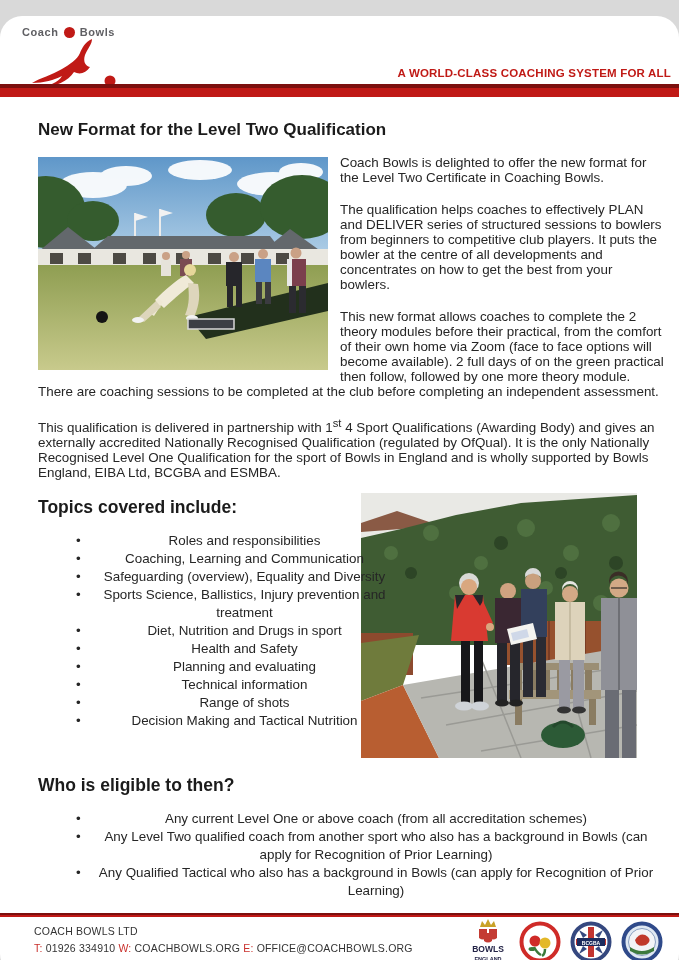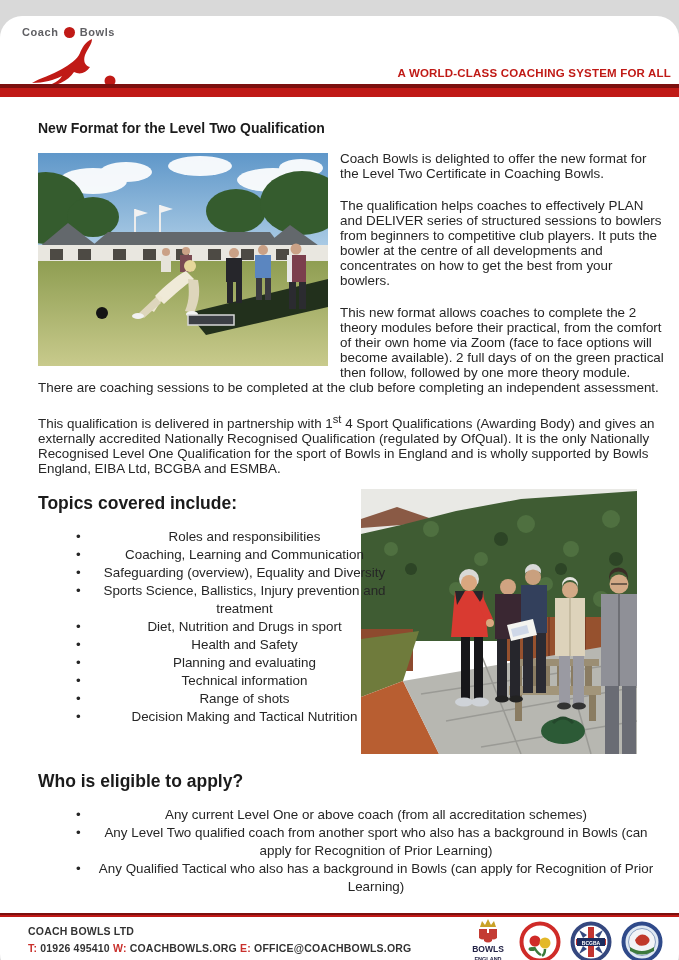--- a/index.html
+++ b/index.html
@@ -13,36 +13,36 @@
   .logo-wordmark{display:flex;align-items:center;gap:5px;font-size:11px;
     font-weight:bold;color:#5f5f63;letter-spacing:.6px;}
   .logo-ball{width:11px;height:11px;border-radius:50%;background:#c01a16;display:inline-block;}
   .logo-swoosh{position:absolute;left:8px;top:13px;}
   .tagline{position:absolute;right:8px;top:51px;font-size:11.5px;font-weight:bold;
     color:#c01a16;letter-spacing:.2px;}
   .banner-bar{position:absolute;left:0;top:68px;width:679px;height:13px;
     background:linear-gradient(to bottom,#7c100e 0%,#7c100e 32%,#c01a16 32%,#c01a16 100%);}
   
   .content{position:absolute;left:38px;top:104px;width:627px;}
-  h1.doc-title{font-size:14px;font-weight:bold;color:#1b1b1b;margin:0 0 15px 0;}
+  h1.doc-title{font-size:17px;font-weight:bold;color:#1b1b1b;margin:0 0 15px 0;}
   .body-p{font-size:13.4px;line-height:15px;margin:0 0 17px 0;}
   .photo1{float:left;width:290px;height:213px;margin:2px 12px 6px 0;}
   .clearfix{clear:both;}
   h2.section-h{font-size:17.5px;font-weight:bold;color:#1b1b1b;margin:6px 0 14px 0;}
   .topics-section{position:relative;min-height:272px;}
   .photo2{position:absolute;top:-4px;right:28px;width:276px;height:265px;}
   ul.doc-list{list-style:none;margin:0 0 0 38px;padding:0;text-align:center;}
   ul.doc-list li{position:relative;padding-left:15px;font-size:13.4px;line-height:18px;}
   ul.doc-list li::before{content:"\2022";position:absolute;left:0;top:0;font-size:13.4px;}
   .topics-list{width:322px;}
   .elig-list{width:585px;}
   
   .footer-line{position:absolute;left:0;top:897px;width:679px;height:4px;
     background:linear-gradient(to bottom,#7c100e 0%,#7c100e 55%,#c01a16 55%,#c01a16 100%);}
-  .footer-text{position:absolute;left:28px;top:909px;font-size:10.5px;font-weight:bold;color:#333;}
+  .footer-text{position:absolute;left:34px;top:909px;font-size:10.5px;font-weight:normal;color:#333;}
   .footer-company{margin-bottom:5px;letter-spacing:.2px;}
   .footer-contact{letter-spacing:.2px;}
   .red-label{color:#c9302c;}
   .footer-logos{position:absolute;right:16px;top:902px;display:flex;align-items:center;gap:9px;}
   .flogo{display:block;}
 </style>
 </head>
 <body>
 
 <div class="page">
@@ -289,35 +289,35 @@
         <li>Diet, Nutrition and Drugs in sport</li>
         <li>Health and Safety</li>
         <li>Planning and evaluating</li>
         <li>Technical information</li>
         <li>Range of shots</li>
         <li>Decision Making and Tactical Nutrition</li>
       </ul>
     </div>
 
     <div class="elig-section">
-      <h2 class="section-h">Who is eligible to apply?</h2>
+      <h2 class="section-h">Who is eligible to then?</h2>
       <ul class="doc-list elig-list">
         <li>Any current Level One or above coach (from all accreditation schemes)</li>
         <li>Any Level Two qualified coach from another sport who also has a background in Bowls  (can apply for Recognition of Prior Learning)</li>
         <li>Any Qualified Tactical who also has a background in Bowls  (can apply for Recognition of Prior Learning)</li>
       </ul>
     </div>
   </div>
 
   <div class="footer-line"></div>
   <div class="footer-text">
     <div class="footer-company">COACH BOWLS LTD</div>
     <div class="footer-contact">
       <span class="red-label">T:</span>
-      <span>01926 495410</span>
+      <span>01926 334910</span>
       <span class="red-label">W:</span>
       <span>COACHBOWLS.ORG</span>
       <span class="red-label">E:</span>
       <span>OFFICE@COACHBOWLS.ORG</span>
     </div>
   </div>
 
   <div class="footer-logos">
     <svg class="flogo" width="44" height="48" viewBox="0 0 44 48">
       <path d="M14,9 l2,-6 3,4 3,-6 3,6 3,-4 2,6 z" fill="#c9a227"></path>

